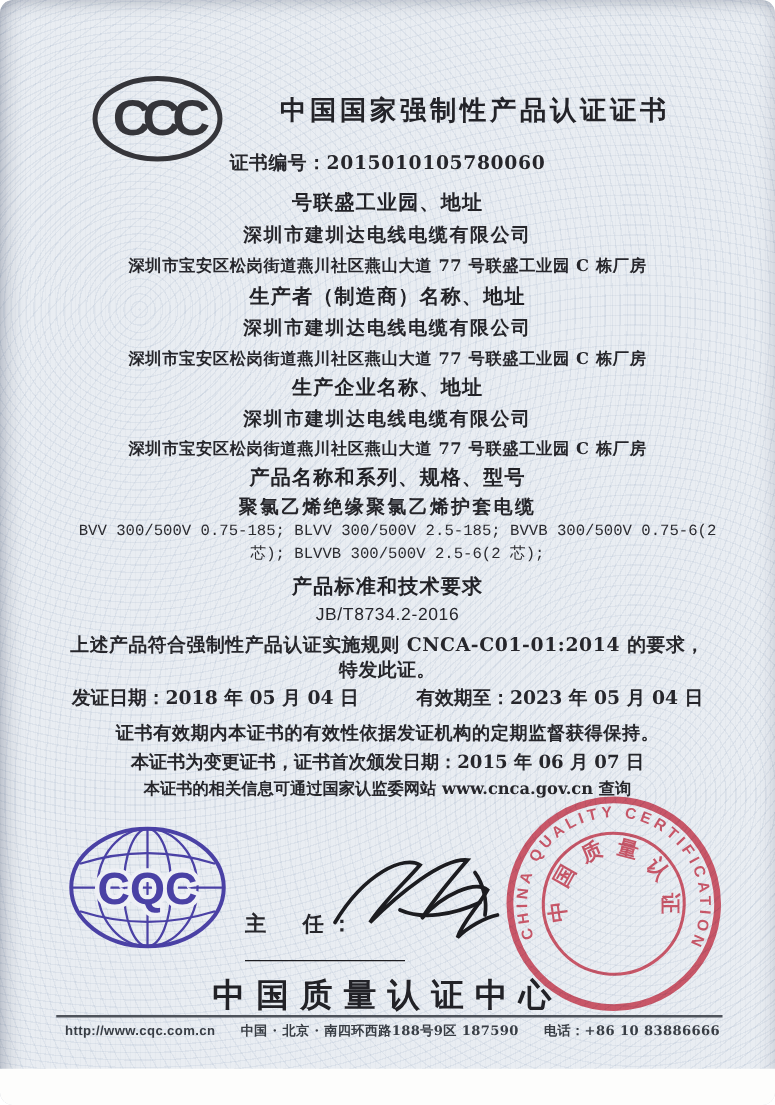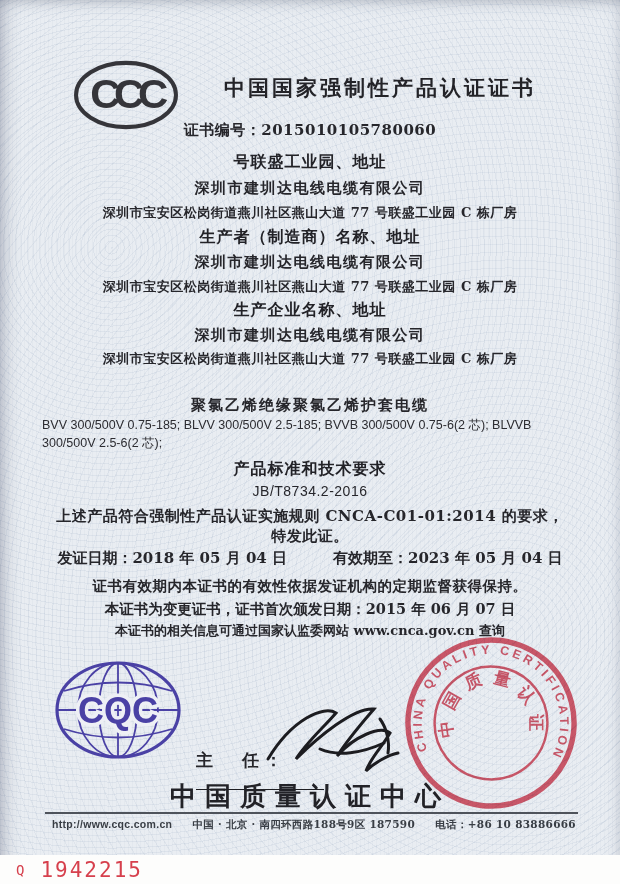--- a/index.html
+++ b/index.html
@@ -9,50 +9,51 @@
   #cert {
     position:relative; width:620px; height:884px; overflow:hidden;
     background-color:#e9edf2;
     background-image:
       repeating-radial-gradient(circle at 18% 28%, rgba(110,135,170,.10) 0 1px, transparent 1px 6px),
       repeating-radial-gradient(circle at 82% 72%, rgba(110,135,170,.09) 0 1px, transparent 1px 8px),
       repeating-linear-gradient(90deg, rgba(120,140,170,.05) 0 1px, transparent 1px 4px);
     box-shadow: inset 14px 0 20px -14px rgba(55,65,90,.45),
                 inset 0 12px 16px -12px rgba(55,65,90,.30),
                 inset -10px 0 16px -12px rgba(55,65,90,.25);
+    border-radius: 10px;
   }
 
   .abs { position:absolute; left:0; right:0; }
   .ctr { text-align:center; }
   .serif { font-family:"DejaVu Serif","Liberation Serif",serif; }
 
   .title { top:74px; left:165px; right:25px; font-size:21px; font-weight:bold;
            letter-spacing:3px; text-align:center; color:#232328; }
   .certno { top:121px; font-size:15px; font-weight:bold; letter-spacing:.5px; }
 
   .sec-h   { font-size:16px; font-weight:bold; letter-spacing:1px; color:#222227; }
   .company { font-size:15px; font-weight:600; letter-spacing:1.5px; }
   .addr    { font-size:13px; font-weight:600; letter-spacing:.5px; }
   .prodname{ font-size:15px; font-weight:600; letter-spacing:2px;text-align:center; }
-  .spec    { top:416px; left:42px; right:38px; font-size:12.5px; line-height:1.45;
-             font-family:Liberation Sans, sans-serif; color:#2c2c31; }
+  .spec    { top:416px; left:54px; right:38px; font-size:12.5px; line-height:1.45;
+             font-family:Liberation Mono, monospace; text-align:center; color:#2c2c31; }
   .stdval  { font-size:14px; letter-spacing:.5px; }
 
   .statement { top:506px; left:40px; right:40px; font-size:15px; font-weight:bold;
                line-height:1.35; text-align:center; letter-spacing:.5px; }
   .dates { top:549px; display:flex; justify-content:center; gap:46px;
            font-size:15px; font-weight:bold; }
   .note1 { top:577px; font-size:14.5px; font-weight:bold; letter-spacing:.5px; }
   .note2 { top:600px; font-size:14.5px; font-weight:bold; }
   .note3 { top:622px; font-size:13px;  font-weight:bold; }
 
   .ccc-logo { position:absolute; top:56px; left:68px; width:116px; height:78px; }
   .cqc-logo { position:absolute; top:658px; left:52px; width:132px; height:104px; }
 
-  .director { position:absolute; top:728px; left:196px; width:210px;margin-top:21px; }
+  .director { position:absolute; top:728px; left:196px; width:210px; }
   .director .lbl { font-size:17px; font-weight:bold; letter-spacing:6px; }
   .director .line { display:inline-block; width:128px; border-bottom:1.6px solid #1e1e22;
                     height:16px; vertical-align:bottom; }
   .signature { position:absolute; left:66px; top:-52px; width:158px; height:84px; }
 
   .stamp { position:absolute; top:634px; left:402px; width:178px; height:178px;
            transform:rotate(7deg); opacity:.92; mix-blend-mode:multiply; }
 
   .orgname { top:779px; font-size:26px; font-weight:bold; letter-spacing:9px; color:#222227; }
   .rule { position:absolute; top:812px; left:45px; right:42px; height:1.5px;
@@ -85,20 +86,21 @@
   <div class="abs ctr addr serif" style="top:204px">深圳市宝安区松岗街道燕川社区燕山大道 77 号联盛工业园 C 栋厂房</div>
 
   <div class="abs ctr sec-h serif" style="top:227px">生产者（制造商）名称、地址</div>
   <div class="abs ctr company serif" style="top:253px">深圳市建圳达电线电缆有限公司</div>
   <div class="abs ctr addr serif" style="top:278px">深圳市宝安区松岗街道燕川社区燕山大道 77 号联盛工业园 C 栋厂房</div>
 
   <div class="abs ctr sec-h serif" style="top:300px">生产企业名称、地址</div>
   <div class="abs ctr company serif" style="top:326px">深圳市建圳达电线电缆有限公司</div>
   <div class="abs ctr addr serif" style="top:350px">深圳市宝安区松岗街道燕川社区燕山大道 77 号联盛工业园 C 栋厂房</div>
 
+  <div class="abs ctr sec-h serif" style="top:372px">产品名称和系列、规格、型号</div>
   <div class="abs ctr prodname serif" style="top:396px">聚氯乙烯绝缘聚氯乙烯护套电缆</div>
   <div class="abs spec">BVV 300/500V 0.75-185; BLVV 300/500V 2.5-185; BVVB 300/500V 0.75-6(2 芯); BLVVB 300/500V 2.5-6(2 芯);</div>
 
   <div class="abs ctr sec-h serif" style="top:459px">产品标准和技术要求</div>
   <div class="abs ctr stdval" style="top:483px">JB/T8734.2-2016</div>
 
   <div class="abs statement serif">
     <div>上述产品符合强制性产品认证实施规则 CNCA-C01-01:2014 的要求，</div>
     <div>特发此证。</div>
   </div>
@@ -153,17 +155,14 @@
 
   <div class="abs ctr orgname">中国质量认证中心</div>
   <div class="rule"></div>
   <div class="footer">
     <span>http://www.cqc.com.cn</span>
     <span class="serif">中国 · 北京 · 南四环西路188号9区  187590</span>
     <span class="serif">电话：+86 10 83886666</span>
   </div>
 
   <div class="white-strip"></div>
-  <div class="serial">
-    <span class="q">Q</span><span class="num">1942215</span>
-  </div>
 
 </div>
 
 </body></html>

